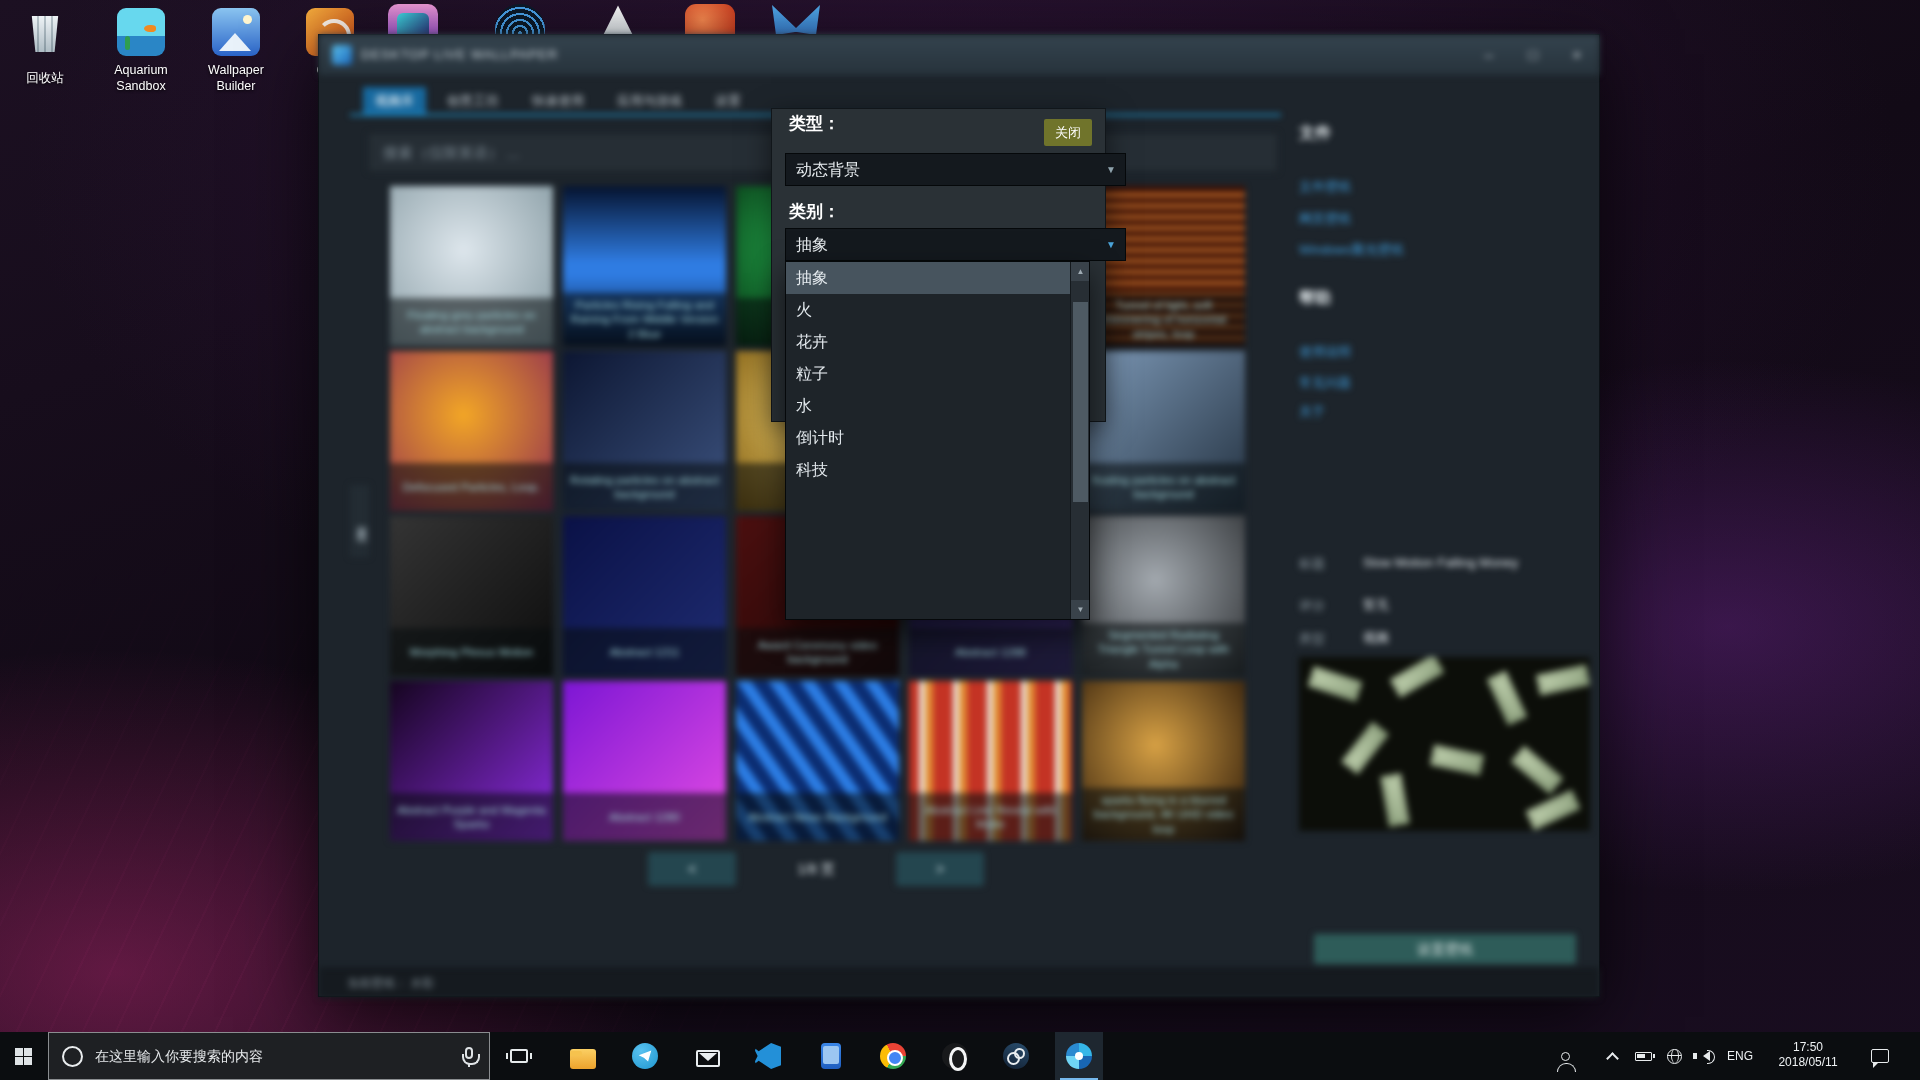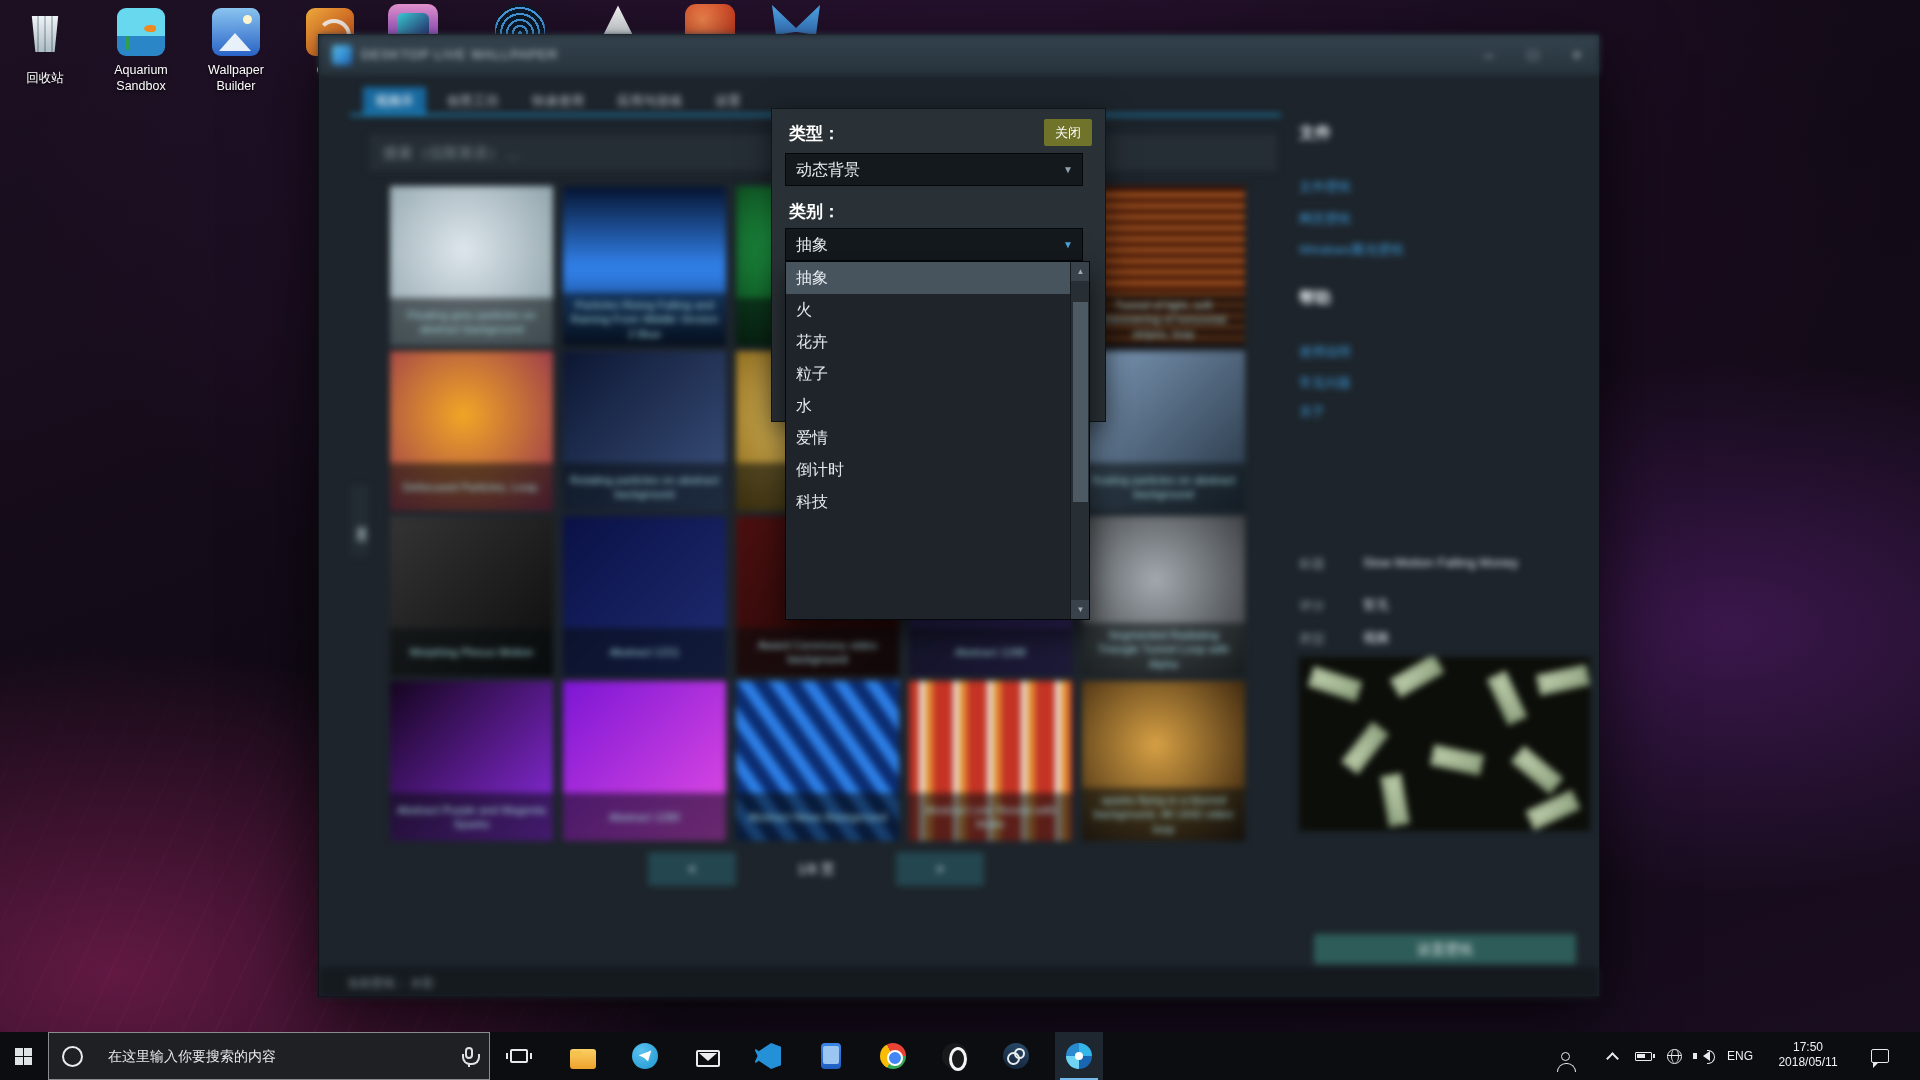--- a/index.html
+++ b/index.html
@@ -125,24 +125,24 @@
     color:#e0eae8; font-size:14px; line-height:30px; text-align:center; border-radius:2px; }
 
   .statusbar { position:absolute; left:0; right:0; top:933px; height:30px; background:#151a1f;
     border-top:1px solid #0c1014; color:#8a98a0; font-size:12px; line-height:29px; padding-left:28px; }
 
   
   .popup { position:absolute; left:771px; top:108px; width:335px; z-index:40; }
   .popup-panel { position:absolute; left:0; top:0; width:335px; height:314px; background:#2a3136;
     border:1px solid #11161a; box-shadow:0 8px 26px rgba(0,0,0,.55); }
   .popup-label { position:absolute; left:18px; color:#fff; font-size:17px; font-weight:bold; }
-  .pl-type { top:14px;text-align:right; } .pl-cat { top:92px; }
+  .pl-type { top:4px;text-align:right; } .pl-cat { top:92px; }
   .close-btn { position:absolute; right:14px; top:11px; width:48px; height:27px; background:#70742b;
     color:#fff; font-size:13px; text-align:center; line-height:27px; border-radius:2px; }
-  .select { position:absolute; left:14px; width:298px; height:33px; background:#14191e;
+  .select { position:absolute; left:14px; width:341px; height:33px; background:#14191e;
     border:1px solid #05080a; color:#e9eef1; font-size:16px; line-height:31px; padding-left:10px; }
   .sel-type { top:45px; } .sel-cat { top:120px; }
   .caret { position:absolute; right:9px; top:0; line-height:31px; font-size:10px; color:#8fa3ad; }
   .caret.blue { color:#4aa3d8; }
   .opt-list { position:absolute; left:14px; top:153px; width:305px; height:359px; background:#1e2429;
     border:1px solid #05080a; overflow:hidden; box-shadow:0 12px 28px rgba(0,0,0,.6); }
   .option { height:32px; line-height:32px; padding-left:10px; color:#e4eaee; font-size:16px; }
   .option.selected { background:#47545e; }
   .scrollbar { position:absolute; right:0; top:0; width:19px; height:357px; background:#272e34;
     border-left:1px solid #14191d; }
@@ -154,21 +154,21 @@
   
   .taskbar { position:absolute; left:0; bottom:0; width:1920px; height:48px; background:#0b0d10; z-index:50; }
   .start { position:absolute; left:0; top:0; width:48px; height:48px; }
   .winlogo { position:absolute; left:15px; top:16px; width:17px; height:17px; }
   .winlogo::before { content:''; position:absolute; width:8px; height:8px; background:#dfe3e6;
     box-shadow:9px 0 0 #dfe3e6, 0 9px 0 #dfe3e6, 9px 9px 0 #dfe3e6; }
   .tsearch { position:absolute; left:48px; top:0; width:442px; height:48px; background:#1e2023;
     border:1px solid #8a8d90; }
   .cortana-ring { position:absolute; left:13px; top:13px; width:21px; height:21px;
     border:2px solid #e9ecee; border-radius:50%; }
-  .tsearch-text { position:absolute; left:46px; top:0; line-height:46px; color:#e6e9eb; font-size:14px;margin-left:13px; }
+  .tsearch-text { position:absolute; left:46px; top:0; line-height:46px; color:#e6e9eb; font-size:14px; }
   .mic { position:absolute; right:16px; top:14px; width:8px; height:12px; border:2px solid #dfe3e6; border-radius:4px; }
   .mic::after { content:''; position:absolute; left:-5px; top:5px; width:14px; height:9px;
     border:2px solid #dfe3e6; border-top:none; border-radius:0 0 8px 8px; }
   .mic::before { content:''; position:absolute; left:1px; top:14px; width:2px; height:4px; background:#dfe3e6; }
 
   .taskview { position:absolute; left:495px; top:0; width:48px; height:48px; display:flex; align-items:center; justify-content:center; }
   .tv-ic { width:18px; height:14px; border:2px solid #e6eaec; border-radius:2px; position:relative; }
   .tv-ic::before { content:''; position:absolute; left:-6px; top:2px; width:2px; height:6px; background:#e6eaec; }
   .tv-ic::after  { content:''; position:absolute; right:-6px; top:2px; width:2px; height:6px; background:#e6eaec; }
 
@@ -418,21 +418,20 @@
     <span>抽象</span>
     <span class="caret blue">▼</span>
   </div>
   <div class="opt-list">
     <div id="category-options">
         <div class="option selected">抽象</div>
         <div class="option">火</div>
         <div class="option">花卉</div>
         <div class="option">粒子</div>
         <div class="option">水</div>
-        <div class="option">爱情</div>
         <div class="option">倒计时</div>
         <div class="option">科技</div>
       </div>
     <div class="scrollbar">
       <div class="sb-btn sb-up">▲</div>
       <div class="sb-thumb"></div>
       <div class="sb-btn sb-down">▼</div>
     </div>
   </div>
 </div>

